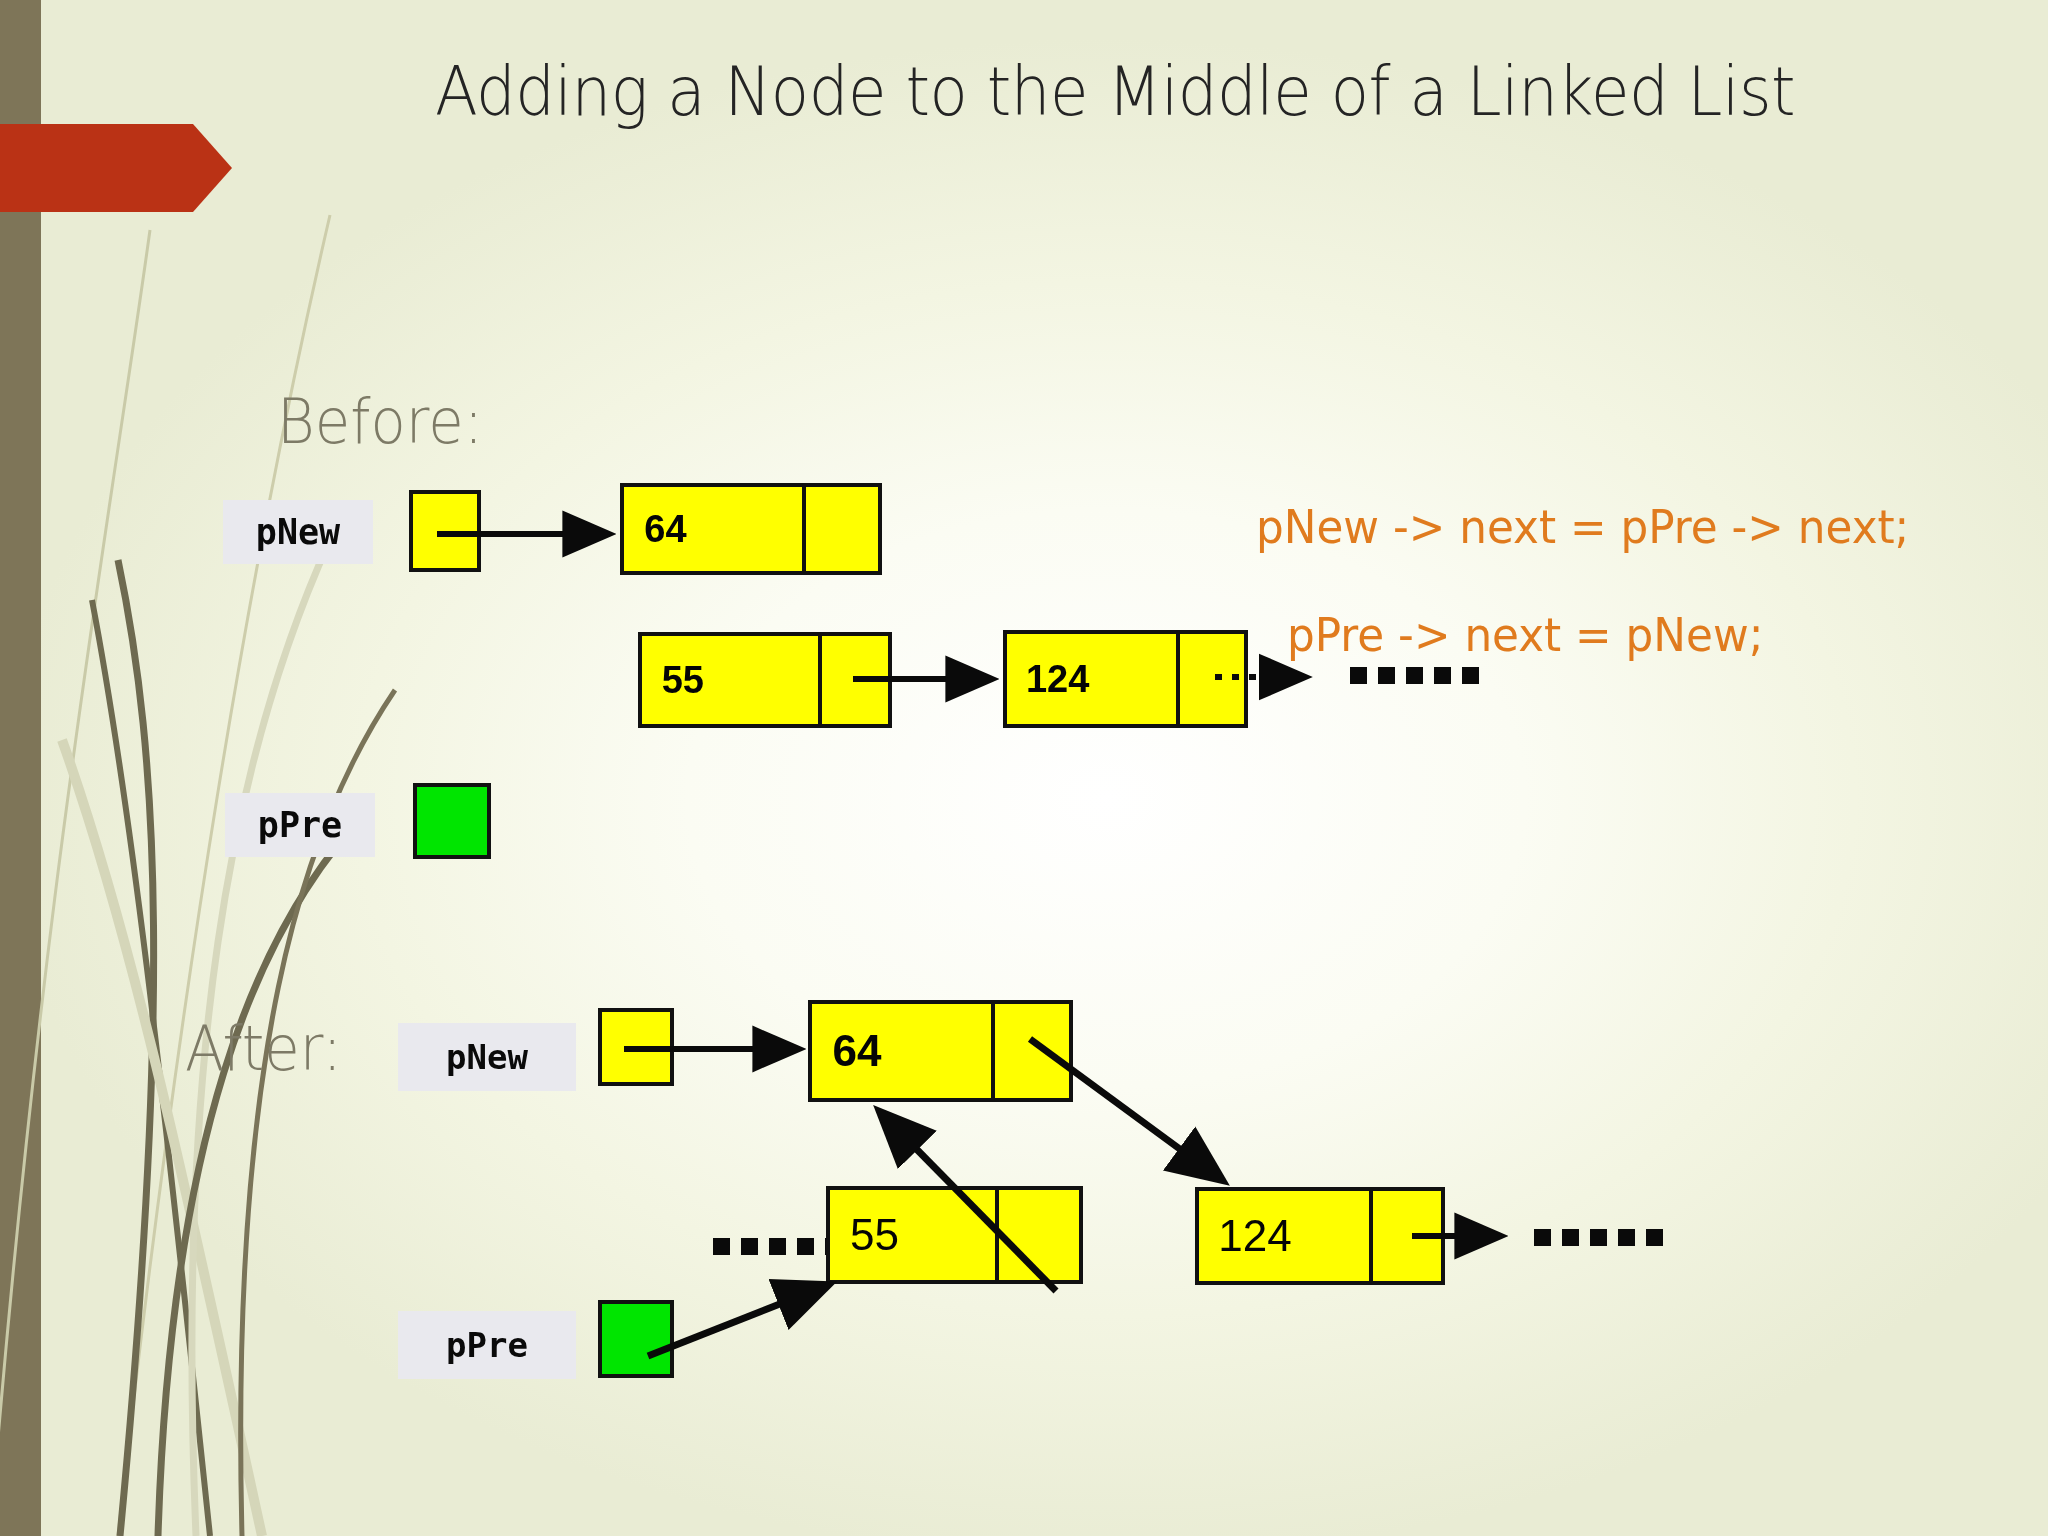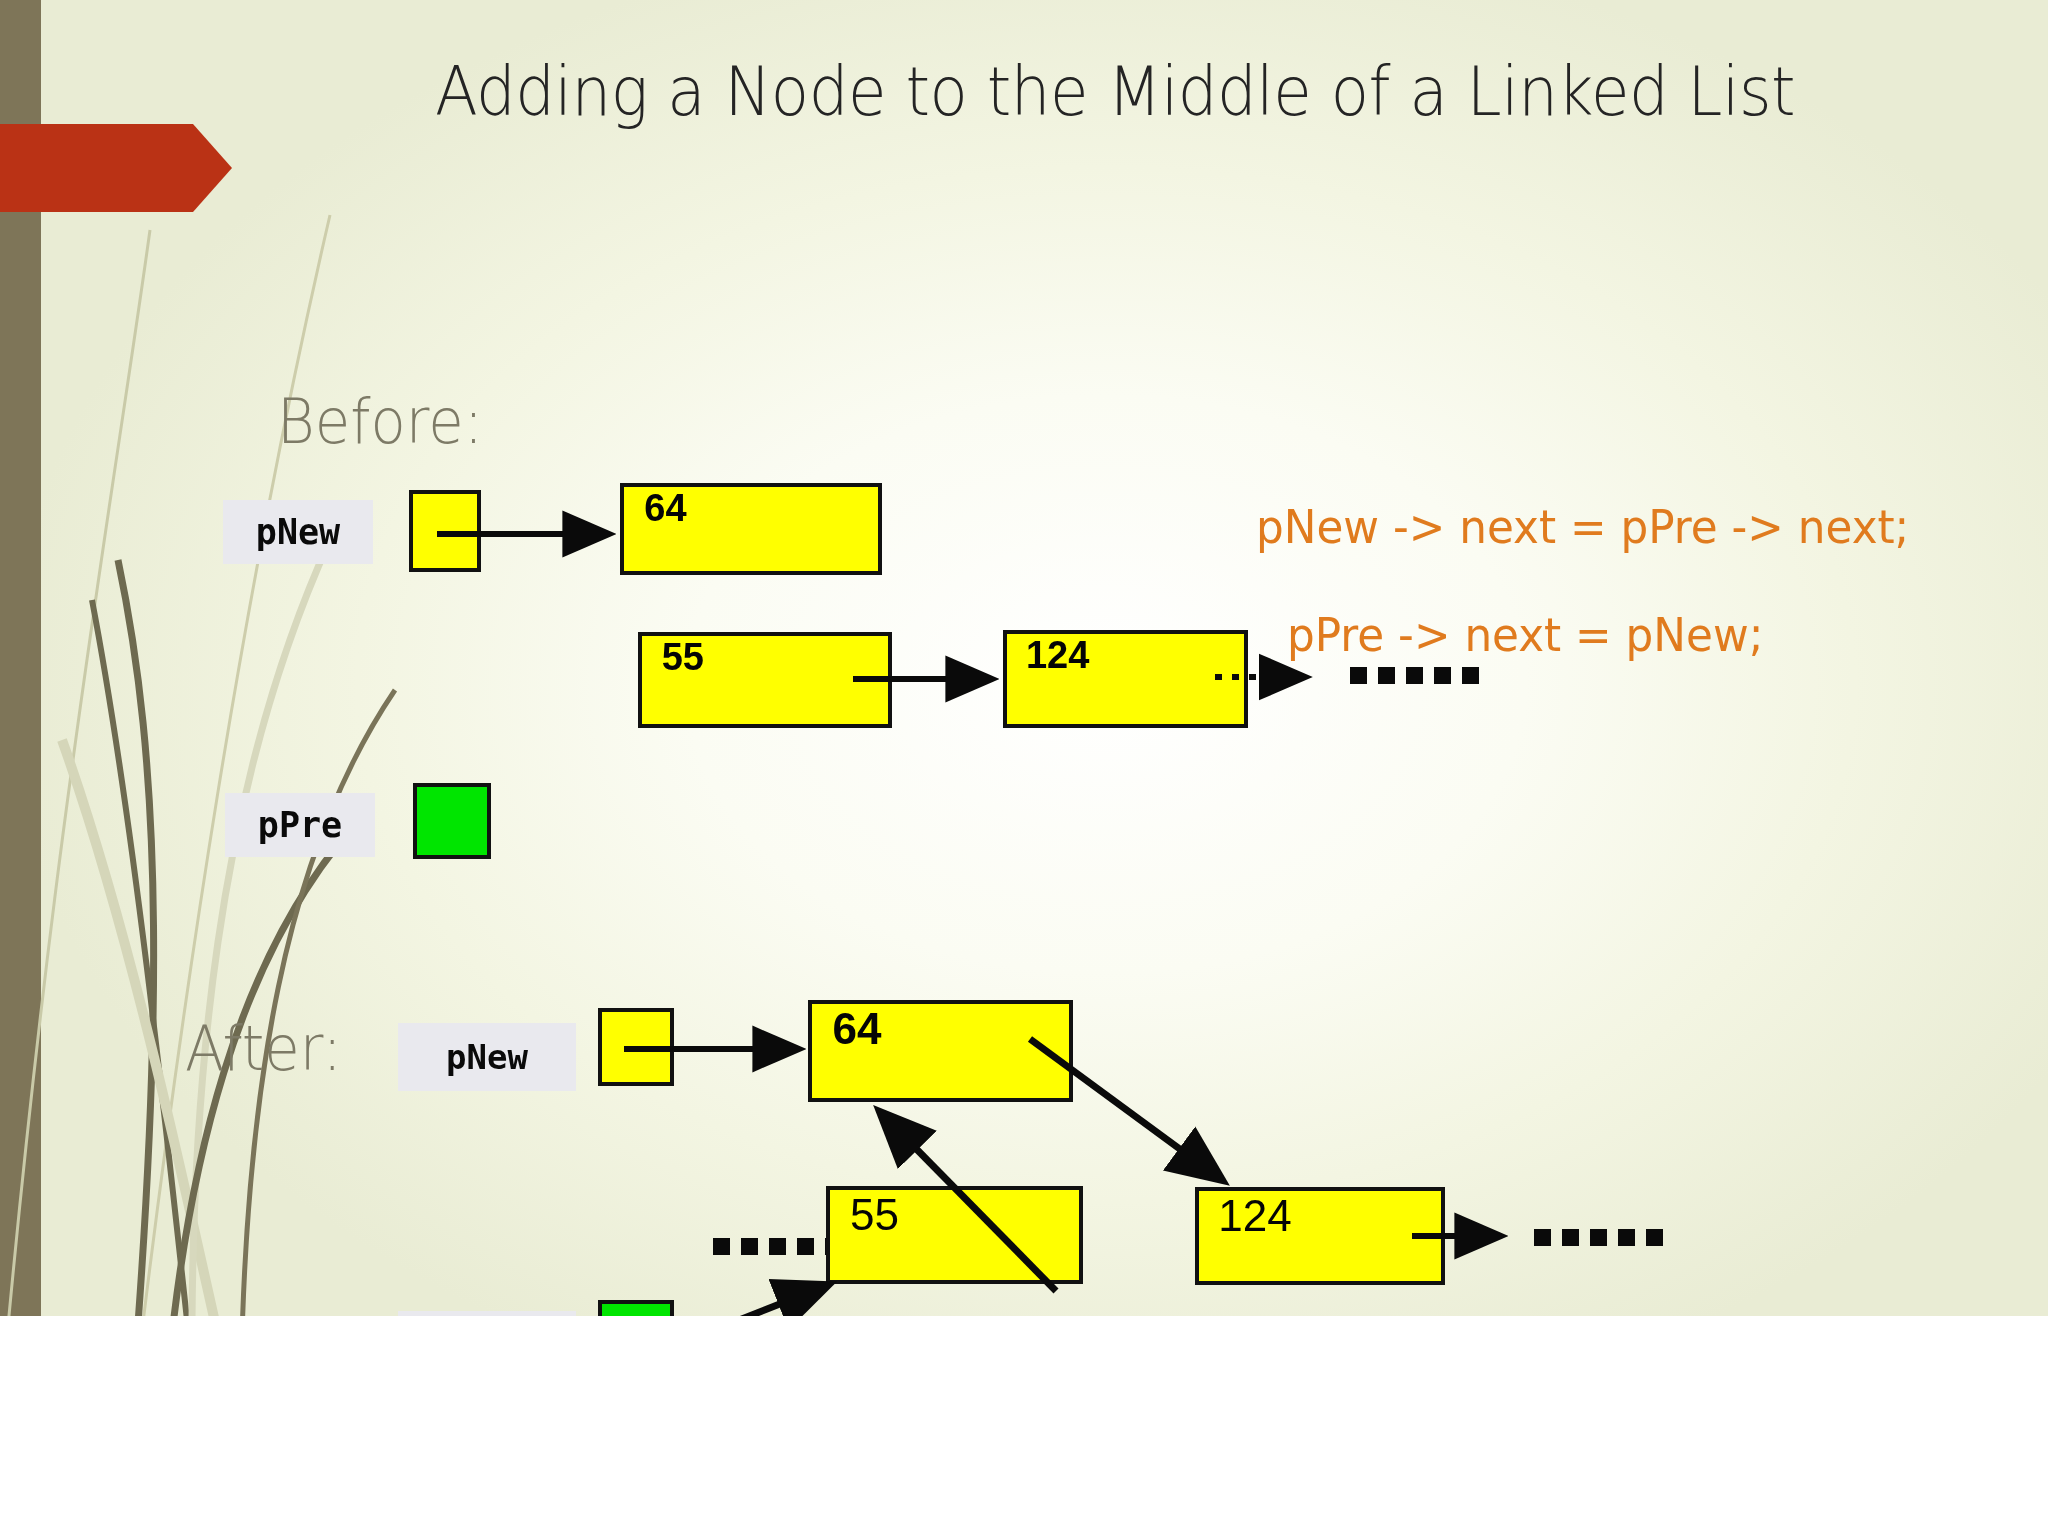--- a/index.html
+++ b/index.html
@@ -3,21 +3,21 @@
 <meta charset="utf-8">
 <style>
   html, body {
     margin: 0;
     padding: 0;
     background: #ffffff;
   }
   #slide {
     position: relative;
     width: 2048px;
-    height: 1316px;
+    height: 1536px;
     overflow: hidden;
     font-family: "Liberation Sans", sans-serif;
     background:
       radial-gradient(ellipse 1100px 760px at 54% 52%, #ffffff 0%, #fbfcf3 38%, #f3f5e2 68%, #e9ecd4 100%),
       linear-gradient(135deg, #e7ebd0 0%, #f2f4e2 45%, #eceedb 100%);
   }
 
   
   .left-strip {
     position: absolute;
@@ -83,21 +83,20 @@
     letter-spacing: 0px;
   }
 
   
   .node {
     position: absolute;
     display: flex;
     border: 4px solid #111111;
     background: #ffff00;
     box-sizing: border-box;
-    flex-direction: column;
   }
   .node .data {
     display: flex;
     align-items: center;
     justify-content: flex-start;
     box-sizing: border-box;
     padding-left: 8%;
     font-family: "Liberation Sans", sans-serif;
     color: #050505;
   }

